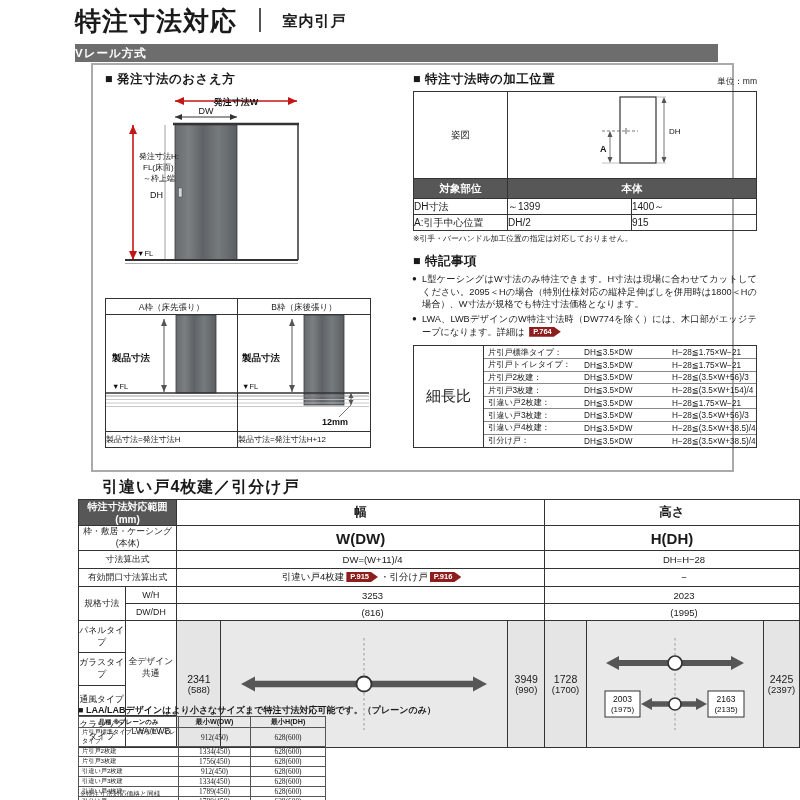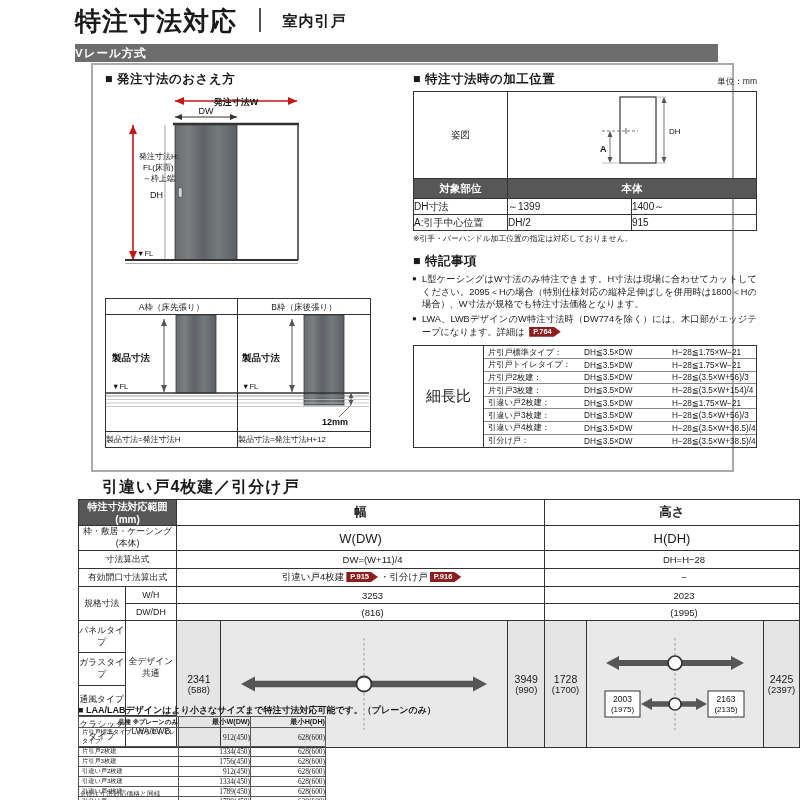--- a/index.html
+++ b/index.html
@@ -62,31 +62,31 @@
   .sl-row:last-child { border-bottom:none; }
   .sl-t { width:96px; } .sl-a { width:88px; } .sl-b { flex:1; }
   
   .h2 { position:absolute; left:78px; top:477px; font-size:16px; font-weight:bold;
         letter-spacing:1px;margin-left:24px; }
   .big { position:absolute; left:78px; top:499px; border:1.5px solid #222;
          table-layout:fixed; }
   .big td { border:1px solid #333; text-align:center; overflow:hidden; }
   .big .dk { background:#575757; color:#fff; font-size:10px; font-weight:bold; }
   .big .b13 { font-size:12.5px; font-weight:bold; }
-  .big .b14 { font-size:13px; font-weight:normal; }
+  .big .b14 { font-size:15px; font-weight:bold; }
   .big .lbl { font-size:8.8px; }
   .big .v10 { font-size:9.5px;padding-left:24px; }
   .bandcell { padding:17px; position:relative; background:#e9e9e9; }
   .val2 { font-size:10.5px; line-height:1.15; background:#e5e5e5; }
   .val2 .s { font-size:9.5px; }
   
   .lnote { position:absolute; left:78px; top:704px; font-size:9px; font-weight:bold; }
   .stable { position:absolute; left:78px; top:716px; border:1.2px solid #333;
             border-top:1.8px solid #111; }
-  .stable td { border:0.8px solid #555; text-align:right; height:9px; }
+  .stable td { border:0.8px solid #555; text-align:center; height:9px; }
   .stable .nm { font-size:6.2px; text-align:left; padding-left:3px; }
   .stable .hd { font-size:7.2px; font-weight:bold; }
   .stable .vl { font-size:7.4px;font-family:Liberation Serif, serif; }
   .foot { position:absolute; left:80px; top:789px; font-size:6.8px; color:#333; }
 </style>
 </head>
 <body>
 
 <div id="page">
 

